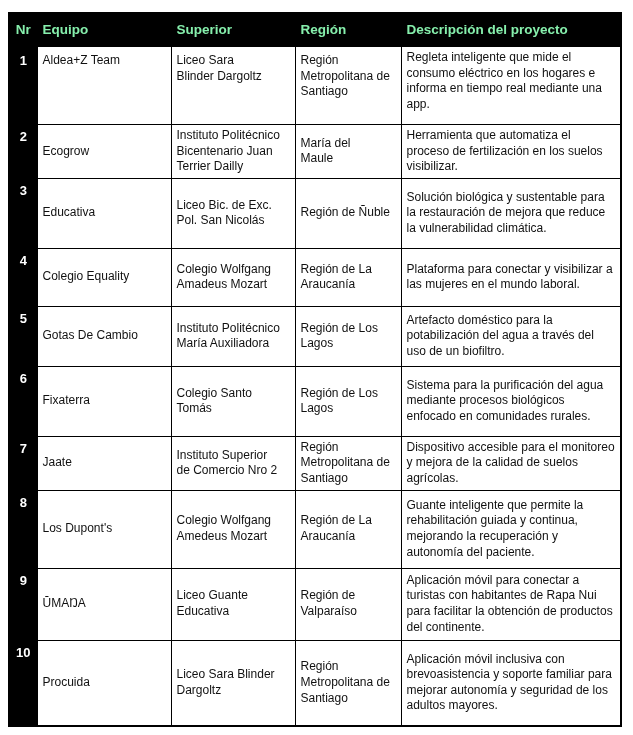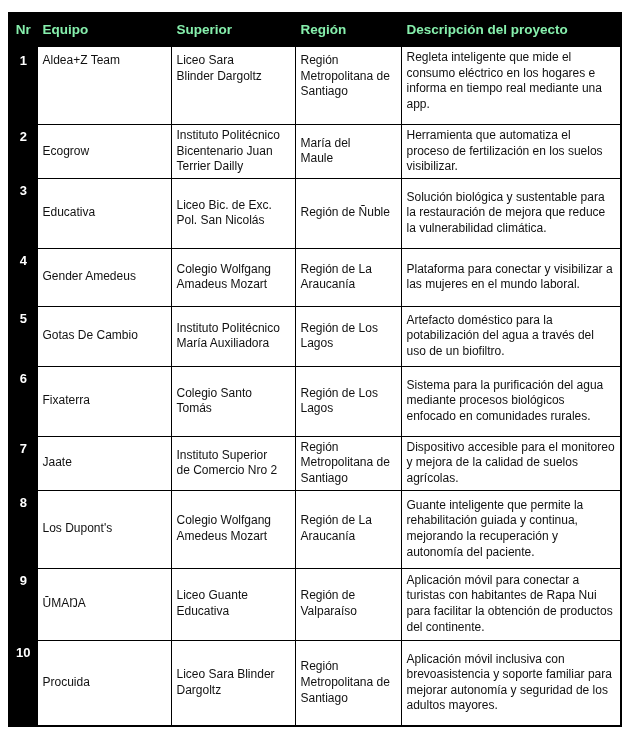--- a/index.html
+++ b/index.html
@@ -128,21 +128,21 @@
       <tr class="r2">
         <td class="nr">3</td>
         <td class="equipo">Educativa</td>
         <td class="colegio">Liceo Bic. de Exc.
 Pol. San Nicolás</td>
         <td class="region">Región de Ñuble</td>
         <td class="desc">Solución biológica y sustentable para la restauración de mejora que reduce la vulnerabilidad climática.</td>
       </tr>
       <tr class="r3">
         <td class="nr">4</td>
-        <td class="equipo">Gender Amedeus</td>
+        <td class="equipo">Colegio Equality</td>
         <td class="colegio">Colegio Wolfgang
 Amadeus Mozart</td>
         <td class="region">Región de La
 Araucanía</td>
         <td class="desc">Plataforma para conectar y visibilizar a las mujeres en el mundo laboral.</td>
       </tr>
       <tr class="r4">
         <td class="nr">5</td>
         <td class="equipo">Gotas De Cambio</td>
         <td class="colegio">Instituto Politécnico

